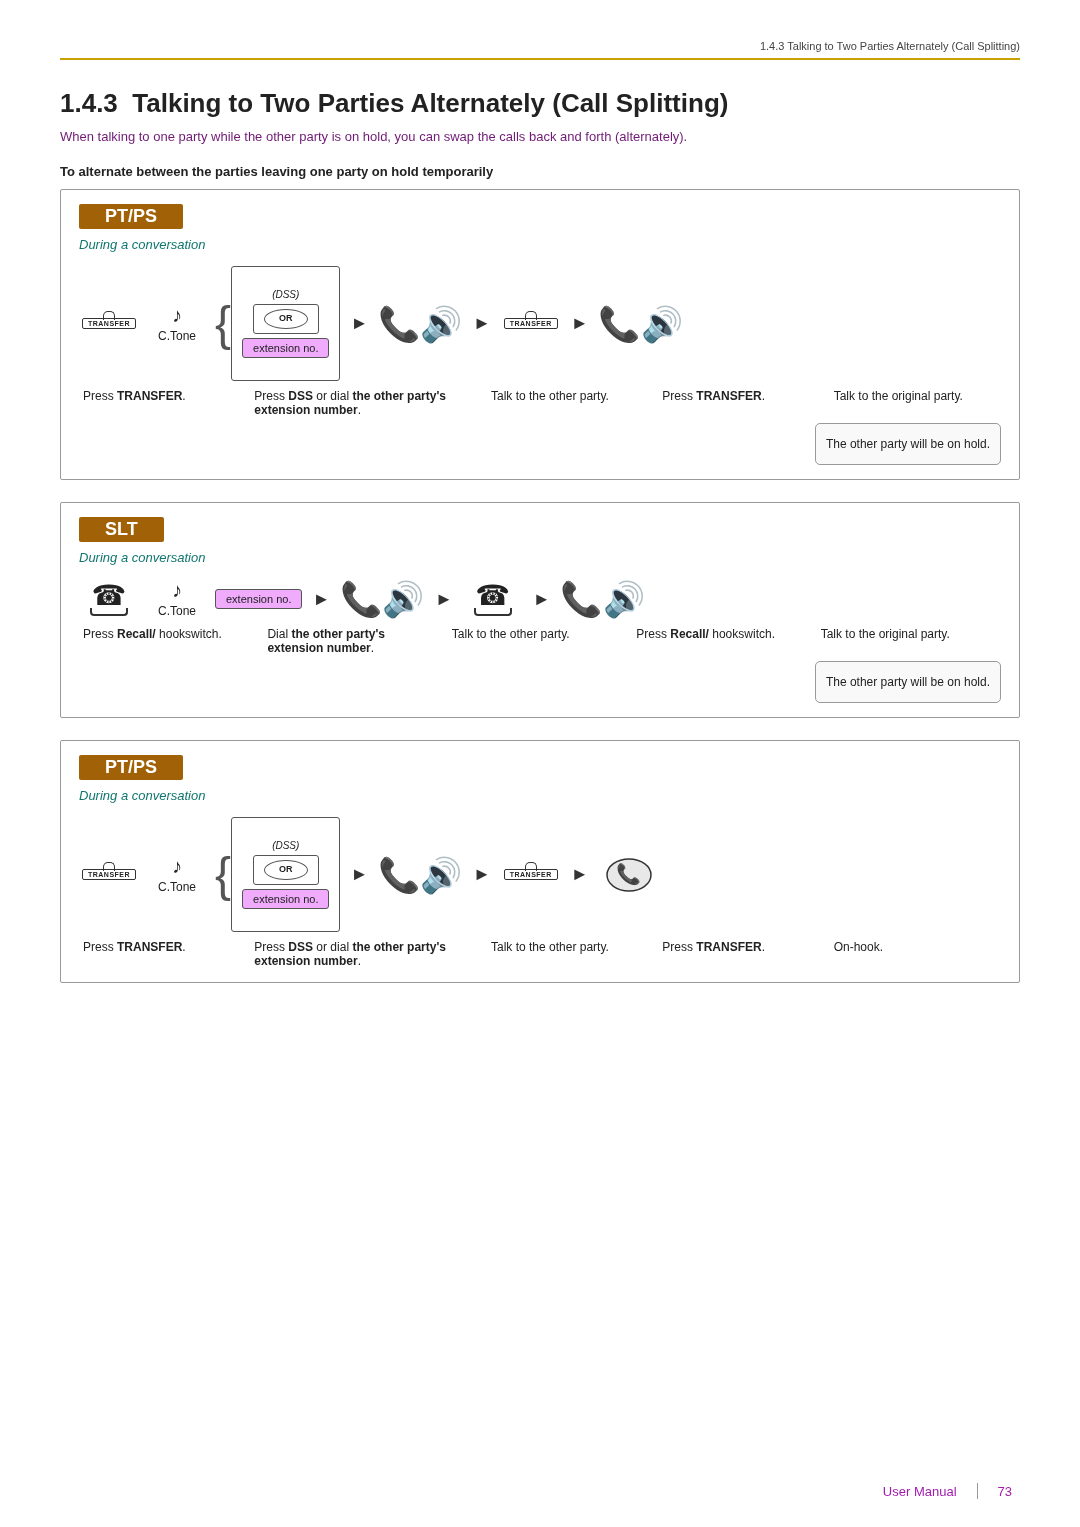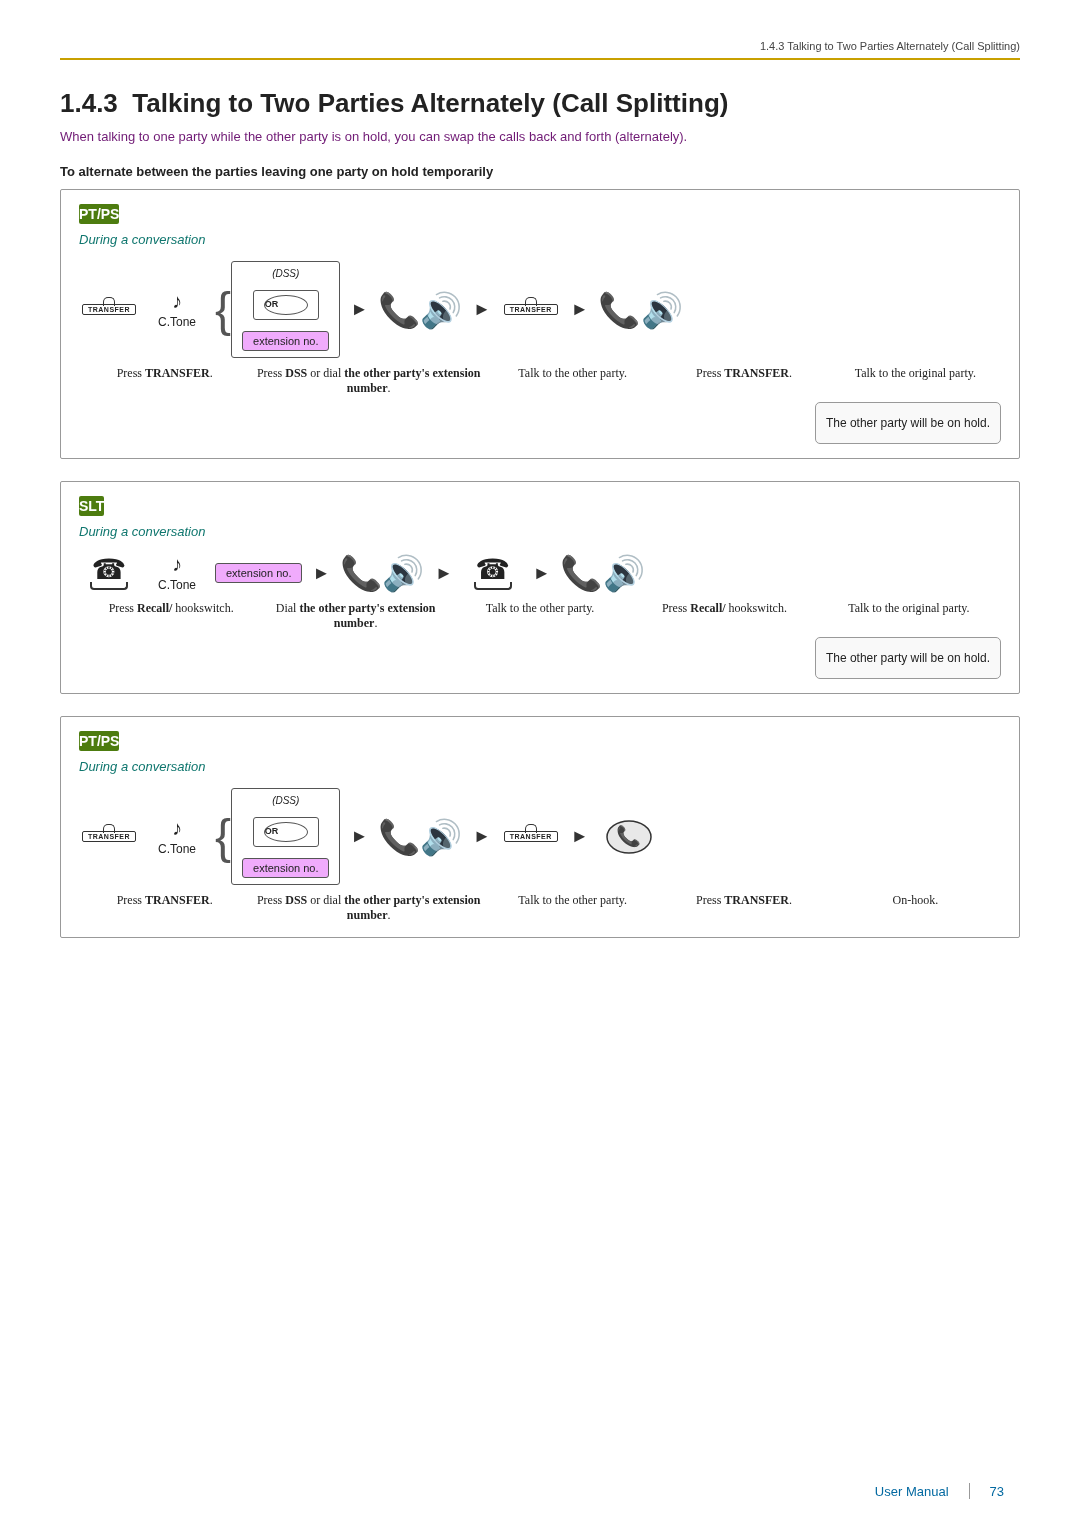--- a/index.html
+++ b/index.html
@@ -43,25 +43,25 @@
     }
     .diagram-box {
       border: 1.5px solid #999;
       border-radius: 2px;
       margin-bottom: 22px;
       padding: 14px 18px 14px 18px;
       position: relative;
     }
     .box-label {
       display: inline-block;
-      background: #4d7c0f;
+      background: #a16207;
       color: #fff;
-      font-size: 14px;
+      font-size: 18px;
       font-weight: bold;
-      padding: 2px 0;
+      padding: 2px 26px;
       margin-bottom: 8px;
       border-radius: 2px;
     }
     .during-conv {
       font-style: italic;
       font-size: 13px;
       margin-bottom: 14px;
       color: #0f766e;
     }
     .flow-row {
@@ -110,50 +110,50 @@
       text-align: center;
       position: relative;
     }
     .dss-box .or-circle {
       display: inline-block;
       border: 1.5px solid #555;
       border-radius: 50%;
       width: 44px;
       height: 20px;
       line-height: 17px;
-      text-align: left;
+      text-align: center;
       font-size: 9px;
       font-weight: bold;
     }
     .bracket-group {
       border: 1.5px solid #555;
       border-radius: 3px;
-      padding: 6px 10px;
+      padding: 22px 10px;
       display: flex;
       flex-direction: column;
       align-items: center;
-      gap: 11px;
+      gap: 4px;
     }
     .ext-box {
       border: 1.5px solid #555;
       border-radius: 3px;
       padding: 3px 10px;
       font-size: 11px;
       background: #f0abfc;
     }
     .footer-row {
       display: flex;
       justify-content: flex-end;
       align-items: center;
       gap: 20px;
       position: absolute;
       bottom: 28px;
-      right: 76px;
+      right: 68px;
       font-size: 13px;
-      color: #0369a1;
+      color: #a21caf;
     }
     .footer-sep {
       border-left: 1px solid #999;
       height: 16px;
     }
 
     
     .group-bracket {
       display: flex;
       align-items: center;
@@ -174,23 +174,21 @@
     }
 
     .flow-desc-row {
       display: flex;
       align-items: flex-start;
       margin-top: 4px;
     }
     .flow-desc-col {
       flex: 1;
       font-size: 12px;
-      text-align: center;
       padding: 0 4px;
-      font-family: Liberation Serif, serif;
     }
     .flow-desc-col.wide { flex: 1.4; }
 
     .transfer-icon-wrap {
       display: flex;
       flex-direction: column;
       align-items: center;
     }
     .transfer-btn {
       border: 1.5px solid #333;

